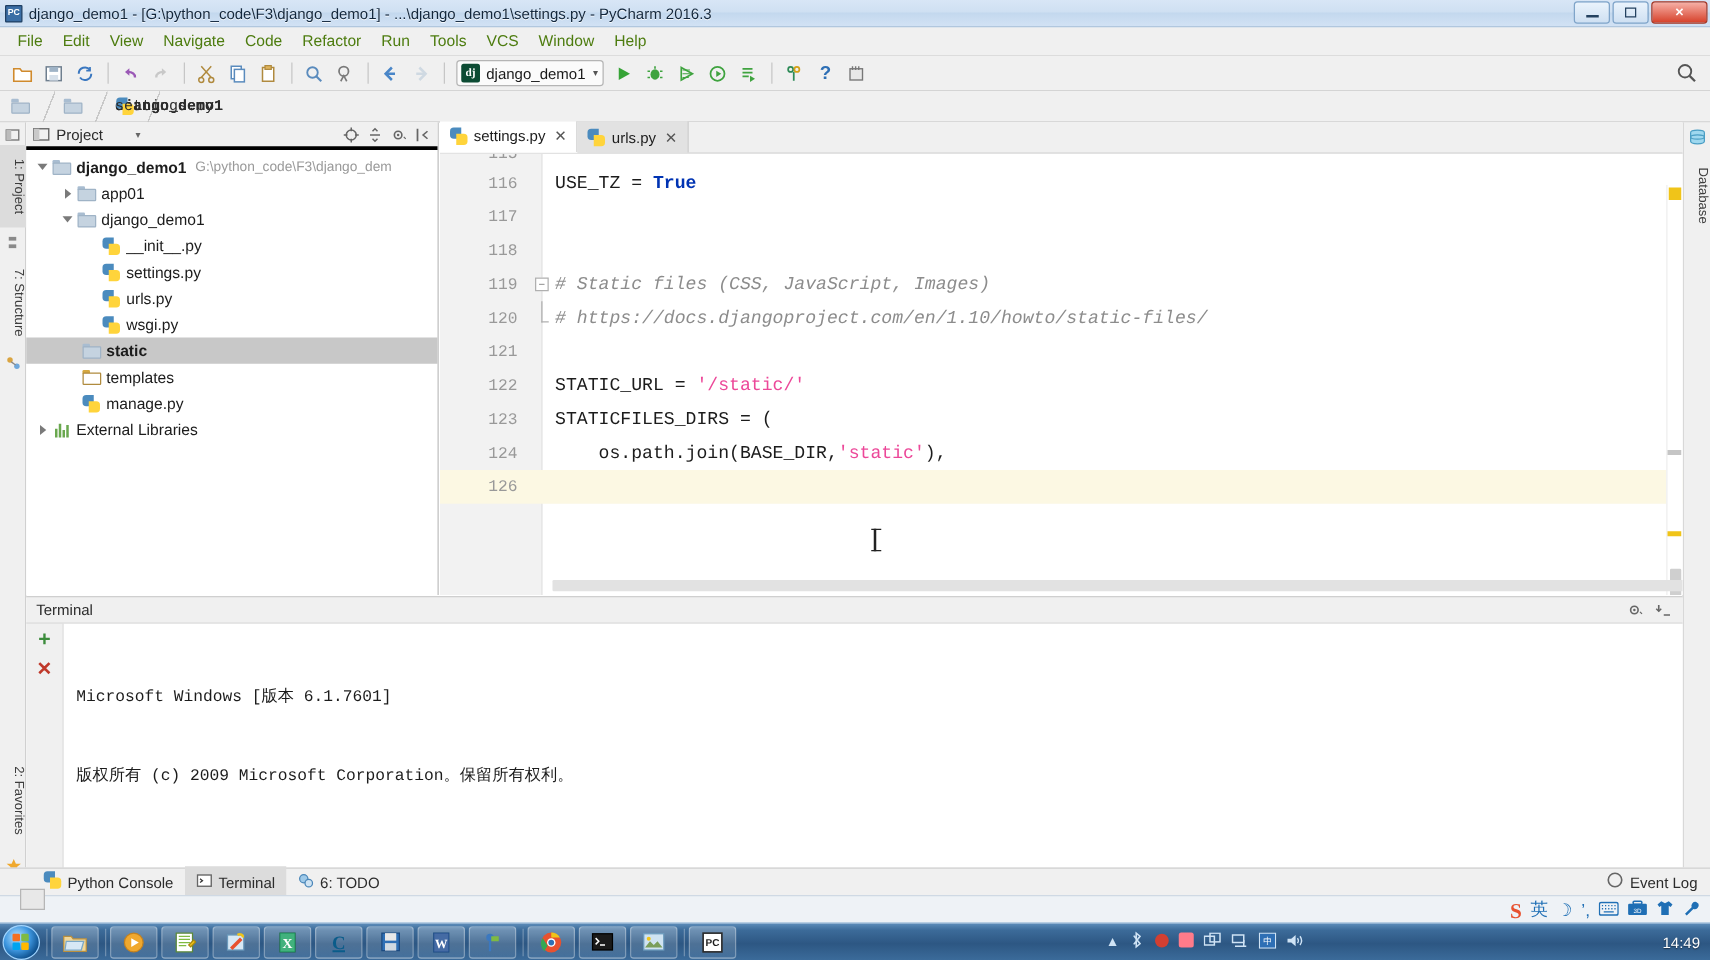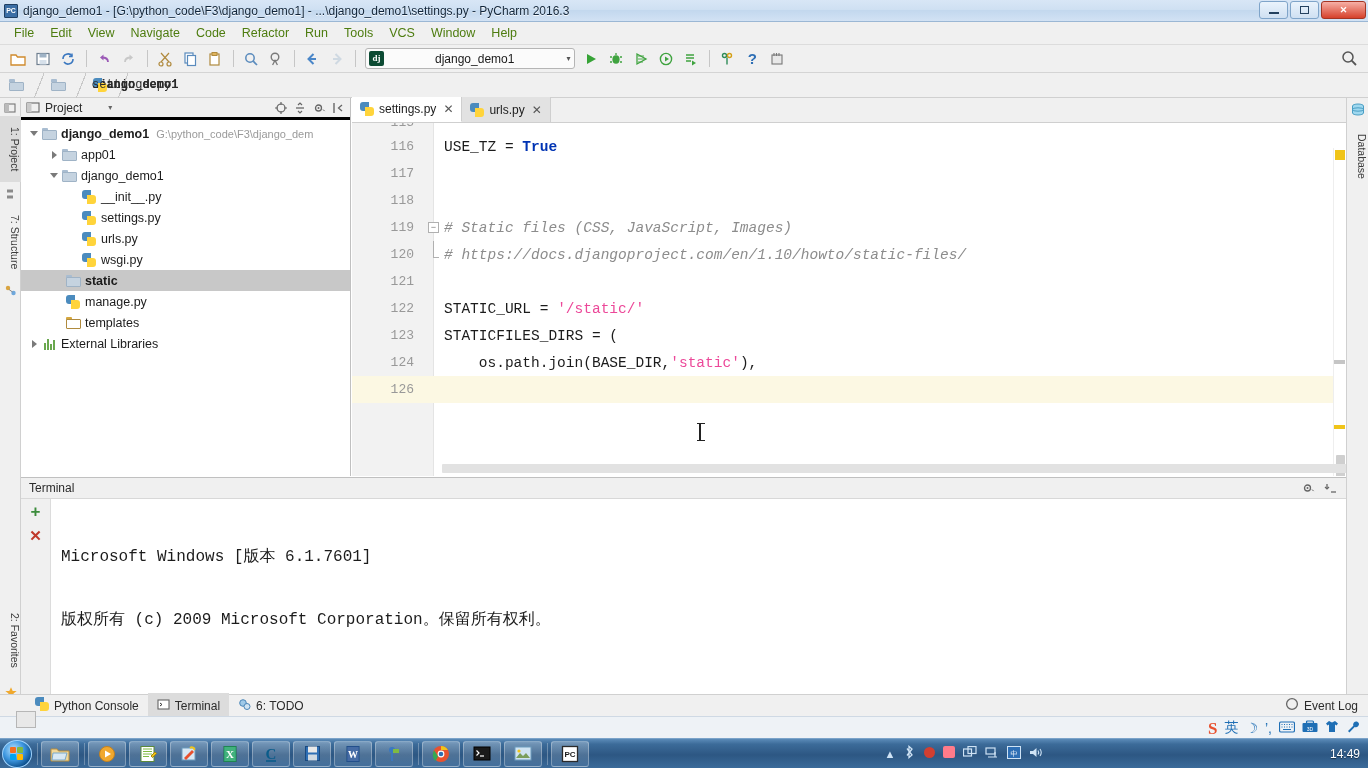--- a/index.html
+++ b/index.html
@@ -62,21 +62,21 @@
     display:flex; align-items:center; padding-left:6px;
   }
   .tbtn{
     width:24px;height:22px; display:flex;align-items:center;justify-content:center;
     margin-right:1px; border-radius:2px; position:relative;
   }
   .tsep{ width:1px;height:17px;background:#c6c6c6;margin:0 5px; }
   .runcfg{
     display:flex;align-items:center; height:21px;
     border:1px solid #b5b5b5; border-radius:3px; background:#fbfbfb;
-    padding:0 4px 0 3px; margin:0 4px;gap:46px;
+    padding:0 4px 0 3px; margin:0 4px;
   }
   .runcfg .dj{
     width:15px;height:15px;background:#0c4b33;border-radius:2px;color:#fff;
     font-size:9px;line-height:15px;text-align:center;font-weight:bold;margin-right:5px;
     font-family:"Liberation Serif",serif;
   }
   .runcfg .cfgname{ font-size:12px;color:#1a1a1a;margin-right:6px; }
   .runcfg .caret{ font-size:8px;color:#555; }
   .search-right{ position:absolute; right:10px; top:4px; }
 
@@ -225,21 +225,21 @@
   .termhdr .hicons{ margin-left:auto;display:flex;align-items:center;gap:6px;padding-right:8px; }
   .termbody{ display:flex;height:196px; }
   .termside{
     width:30px;background:#f0f0f0;border-right:1px solid #dcdcdc;
     display:flex;flex-direction:column;align-items:center;padding-top:6px;gap:10px;
   }
   .plusbtn{ color:#3c8c3c;font-size:17px;line-height:14px;font-weight:bold; }
   .xbtn{ color:#c0392b;font-size:15px;line-height:14px;font-weight:bold; }
   .termout{
     flex:1;padding:6px 0 0 10px;background:#fff;
-    font-family:"Liberation Mono",monospace;font-size:16px;color:#1c1c1c;line-height:21px;
+    font-family:"Liberation Mono",monospace;font-size:13px;color:#1c1c1c;line-height:21px;
     white-space:pre;
   }
 
   
   .statusbar{
     position:absolute;left:0;top:694px;width:1368px;height:22px;
     background:#f0f0f0;border-top:1px solid #d0d0d0;display:flex;align-items:center;
   }
   .sbtn{
     display:flex;align-items:center;height:22px;padding:13px 9px;font-size:12px;color:#2b2b2b;gap:5px;
@@ -655,36 +655,36 @@
             <span class="ficon">
               <span class="tab"></span>
               <span class="body"></span>
             </span>
           </span>
         <span class="tlabel bold">static</span>
       </div>
 
       <div class="trow" style="padding-left:44px;">
         <span class="tico">
+            <span class="ficon plain">
+              <span class="tab"></span>
+              <span class="body"></span>
+            </span>
+          </span>
+        <span class="tlabel">templates</span>
+      </div>
+
+      <div class="trow" style="padding-left:44px;">
+        <span class="tico">
             <span class="pyicon">
               <span class="b"></span>
               <span class="y"></span>
             </span>
           </span>
         <span class="tlabel">manage.py</span>
-      </div>
-
-      <div class="trow" style="padding-left:44px;">
-        <span class="tico">
-            <span class="ficon plain">
-              <span class="tab"></span>
-              <span class="body"></span>
-            </span>
-          </span>
-        <span class="tlabel">templates</span>
       </div>
 
       <div class="trow" style="padding-left:6px;">
         <span class="tw">
             <span class="arrow-r"></span>
           </span>
         <span class="tico">
           <span class="libicon">
               <i style="height:7px;"></i>
               <i style="height:11px;"></i>

